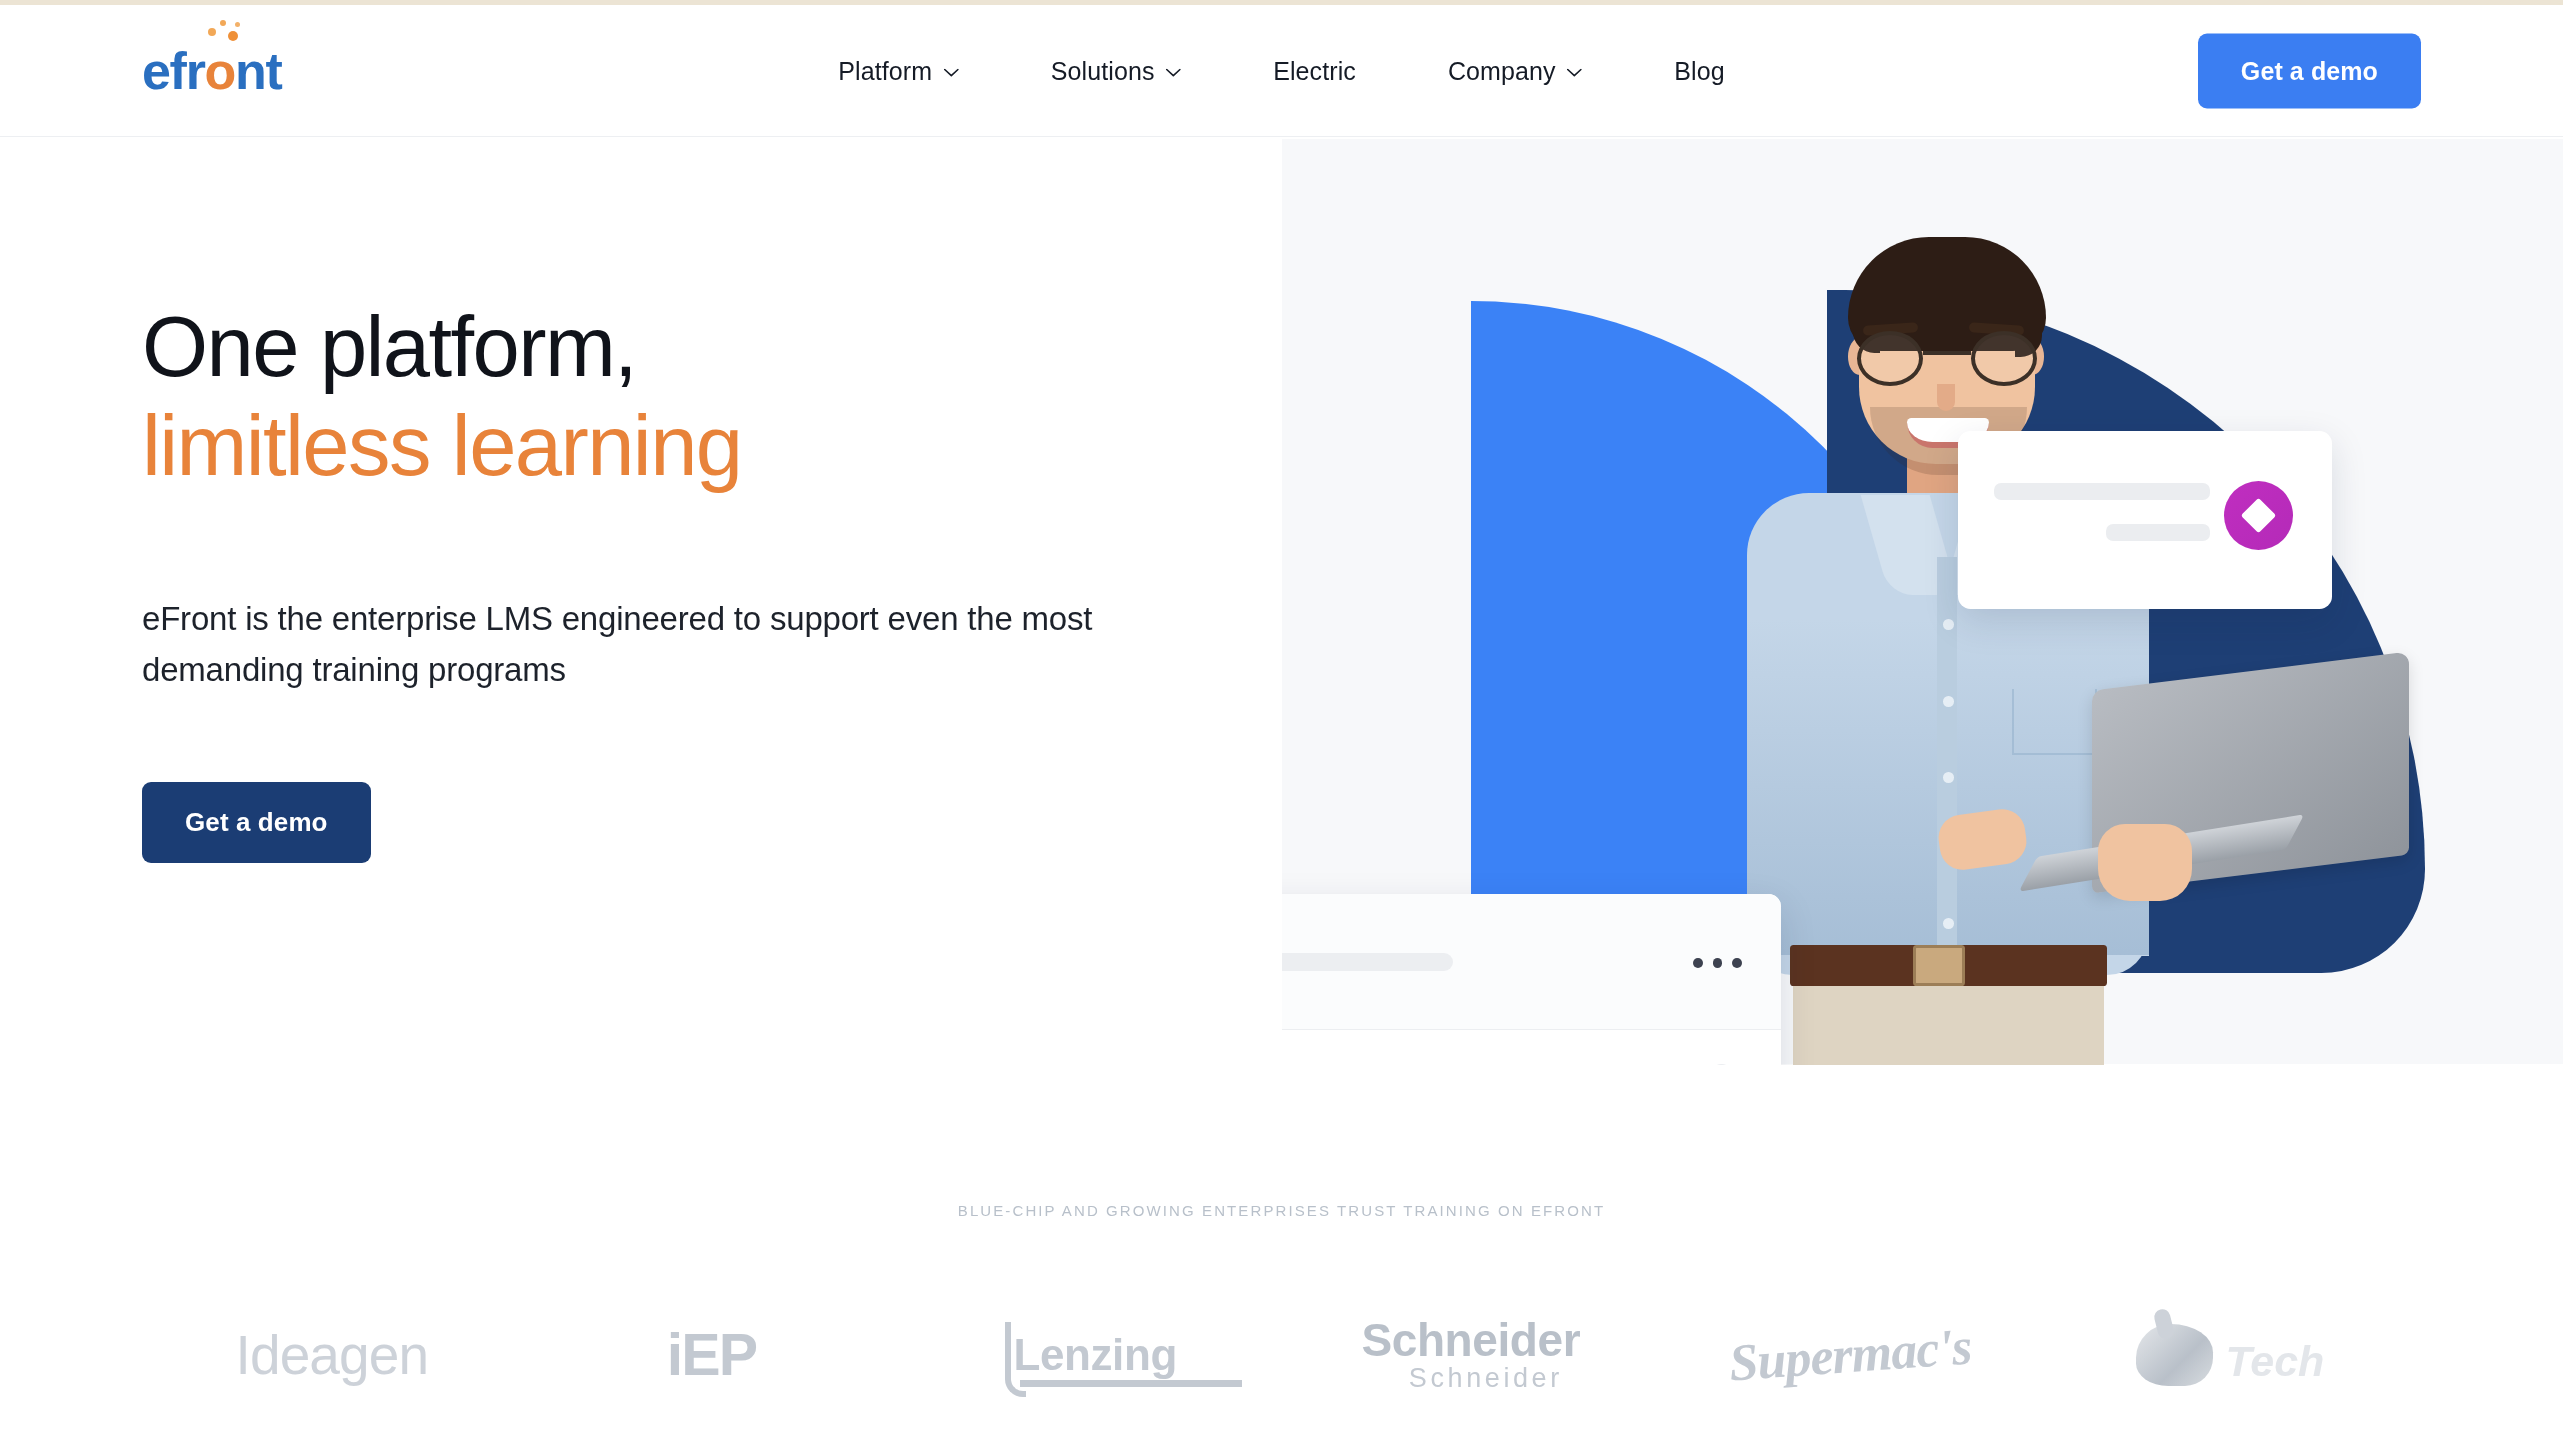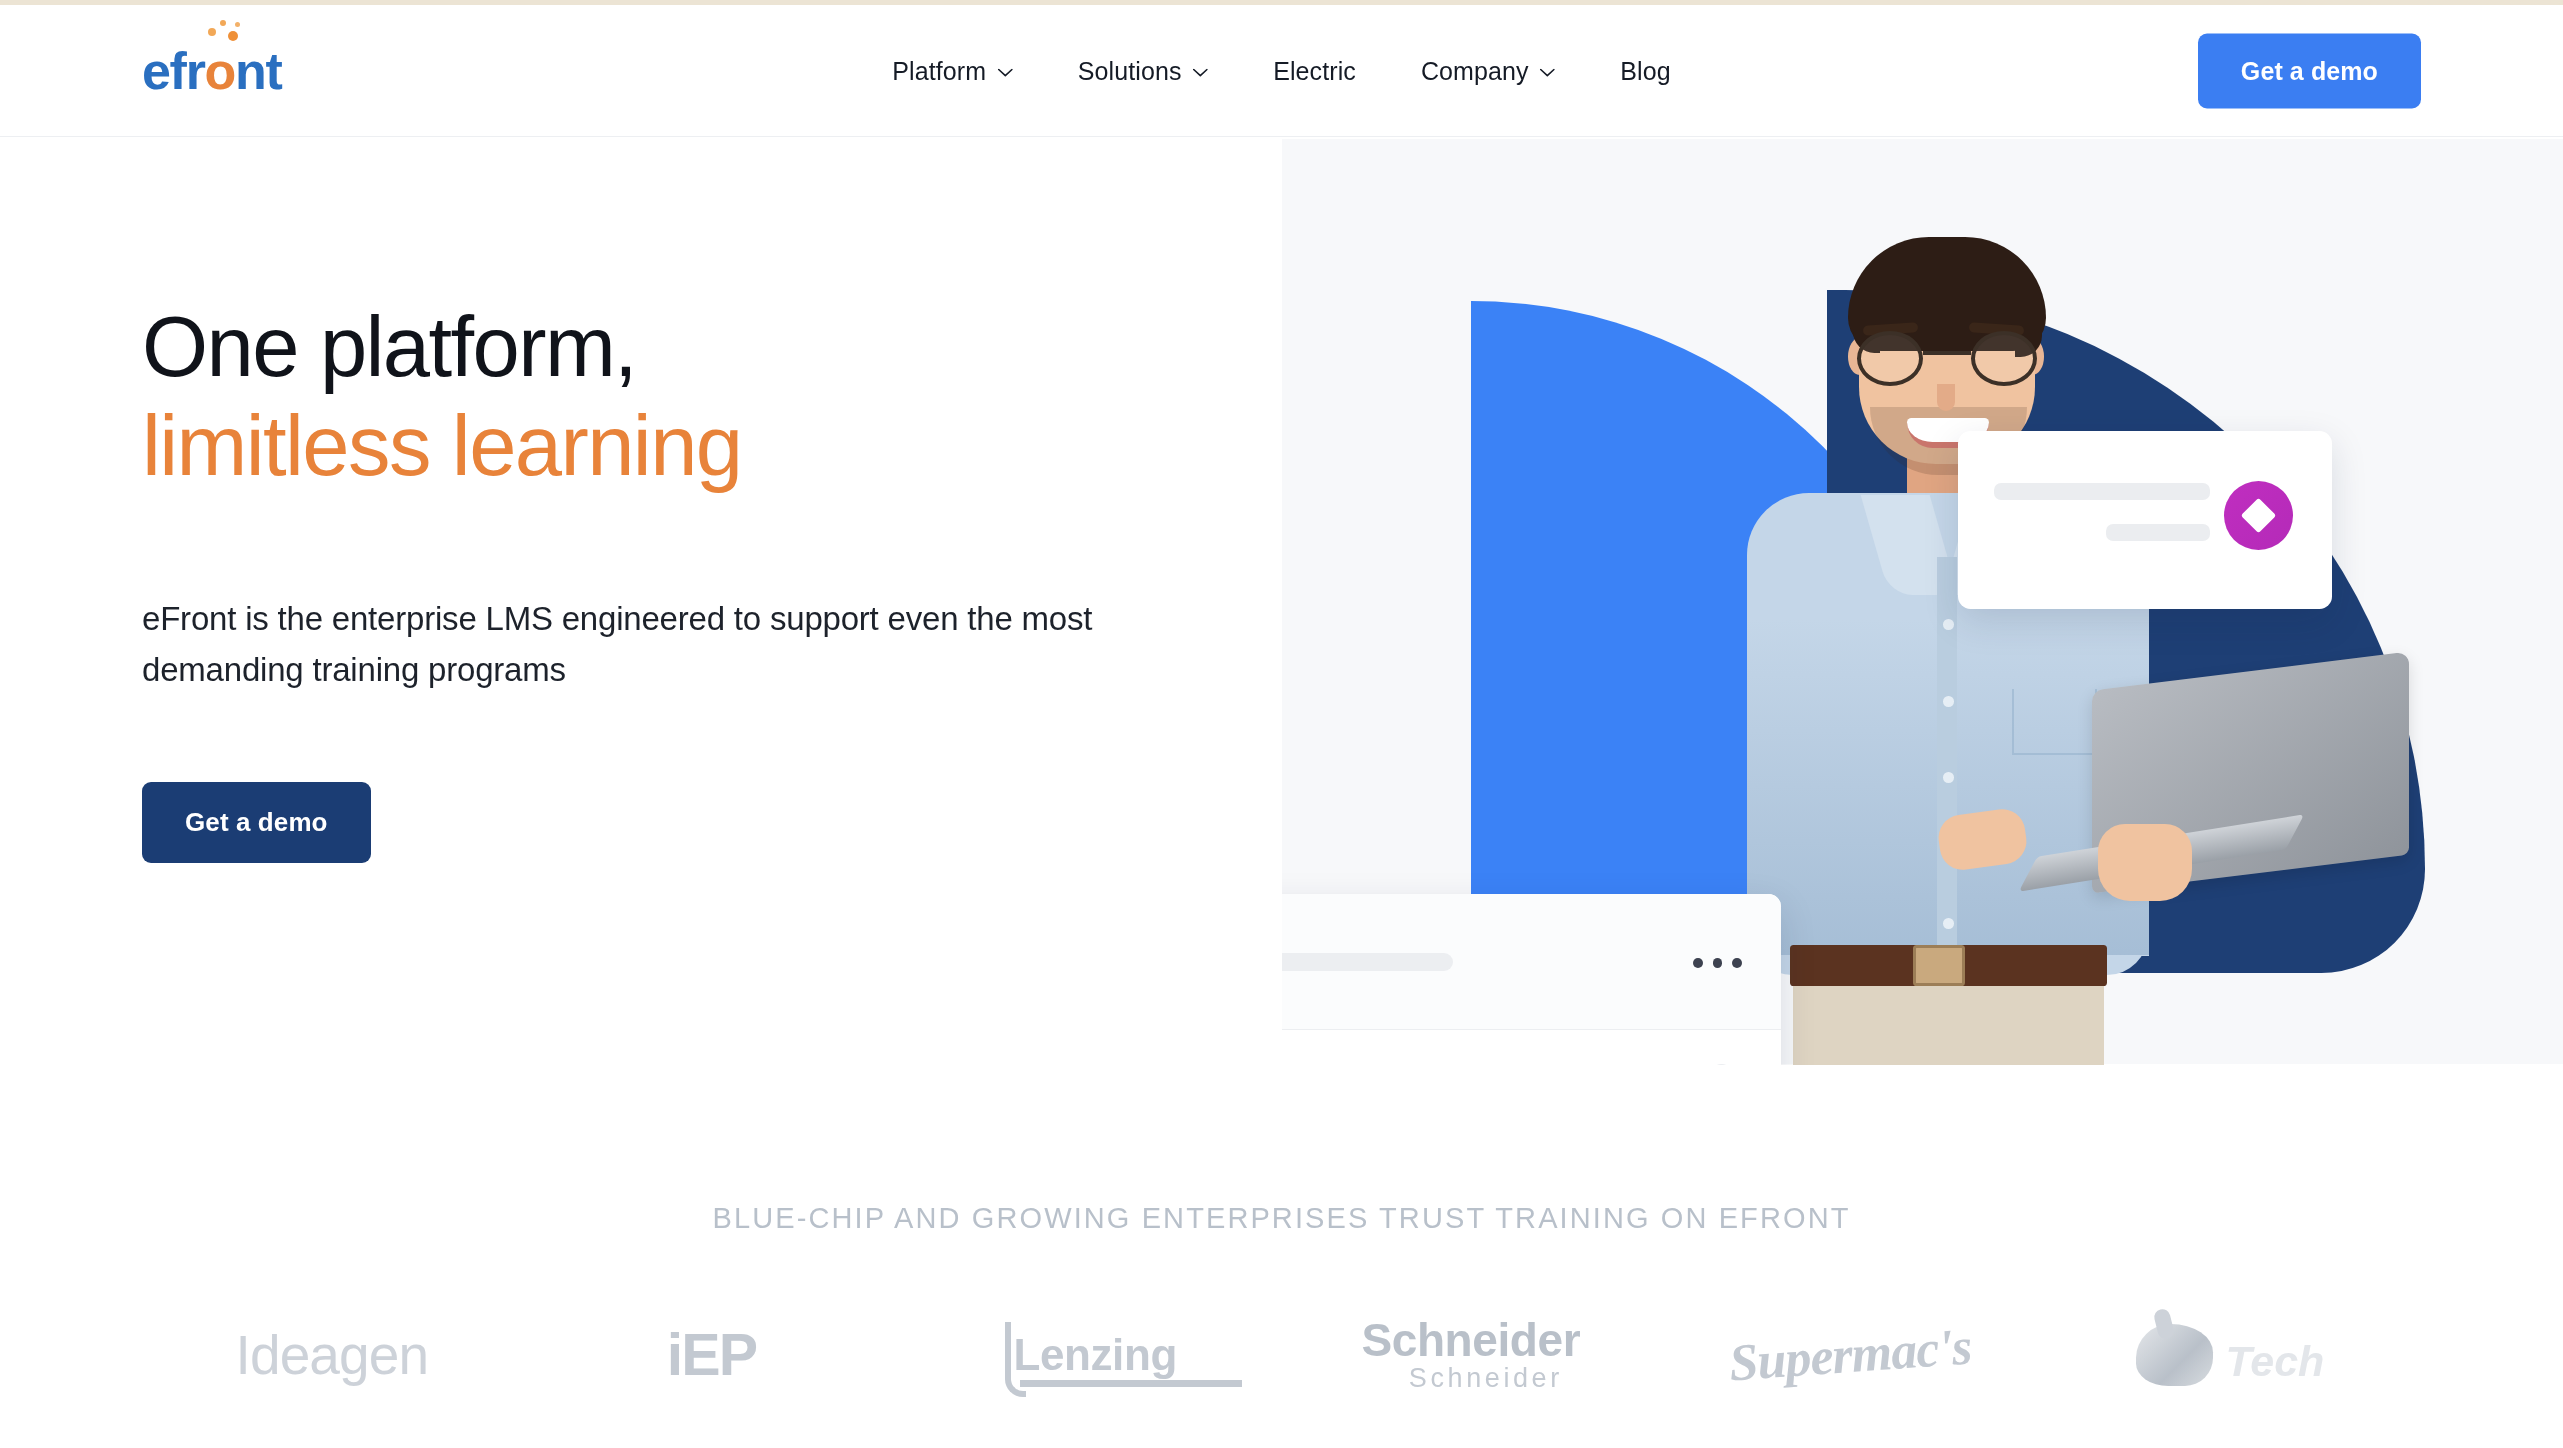--- a/index.html
+++ b/index.html
@@ -41,21 +41,21 @@
     background: #f0a04a;
   }
   .logo .s1 { width: 8px;  height: 8px;  top: -17px; left: 3.6px;  background:#f2a857; }
   .logo .s2 { width: 6.2px;  height: 6.2px;  top: -25px; left: 15px; background:#f2a857; }
   .logo .s3 { width: 10.7px; height: 10.7px; top: -14.2px; left: 23px; background:#ef9038; }
   .logo .s4 { width: 5.3px;  height: 5.3px;  top: -23px; left: 30px; background:#f3b169; }
 
   .main-nav {
     position: absolute; left: 50%; top: 50%;
     transform: translate(-50%, -50%);
-    display: flex; align-items: flex-start; gap: 65px;
+    display: flex; align-items: flex-start; gap: 92px;
   }
   .nav-item {
     display: flex; align-items: center; gap: 11.6px;
     font-size: 25px; font-weight: 500;
     color: #151b26;
     cursor: pointer;
     white-space: nowrap;
     letter-spacing: 0.1px;
   }
   .chev {
@@ -372,21 +372,21 @@
 
   
   .trust {
     position: absolute; top: 1064px; left: 0;
     width: 2563px; height: 384px;
     background: #ffffff;
   }
   .trust-label {
     position: absolute; top: 138px; left: 0; width: 2563px;
     text-align: center;
-    font-size: 29px; font-weight: 500;
+    font-size: 15px; font-weight: 500;
     letter-spacing: 2.1px;
     color: #b8c0ca;
     text-transform: uppercase;
   }
   .logo-row {
     position: absolute; top: 1292px; left: 142px;
     width: 2278px; height: 125px;
     display: flex; align-items: center; justify-content: space-between;
   }
   .brand {

